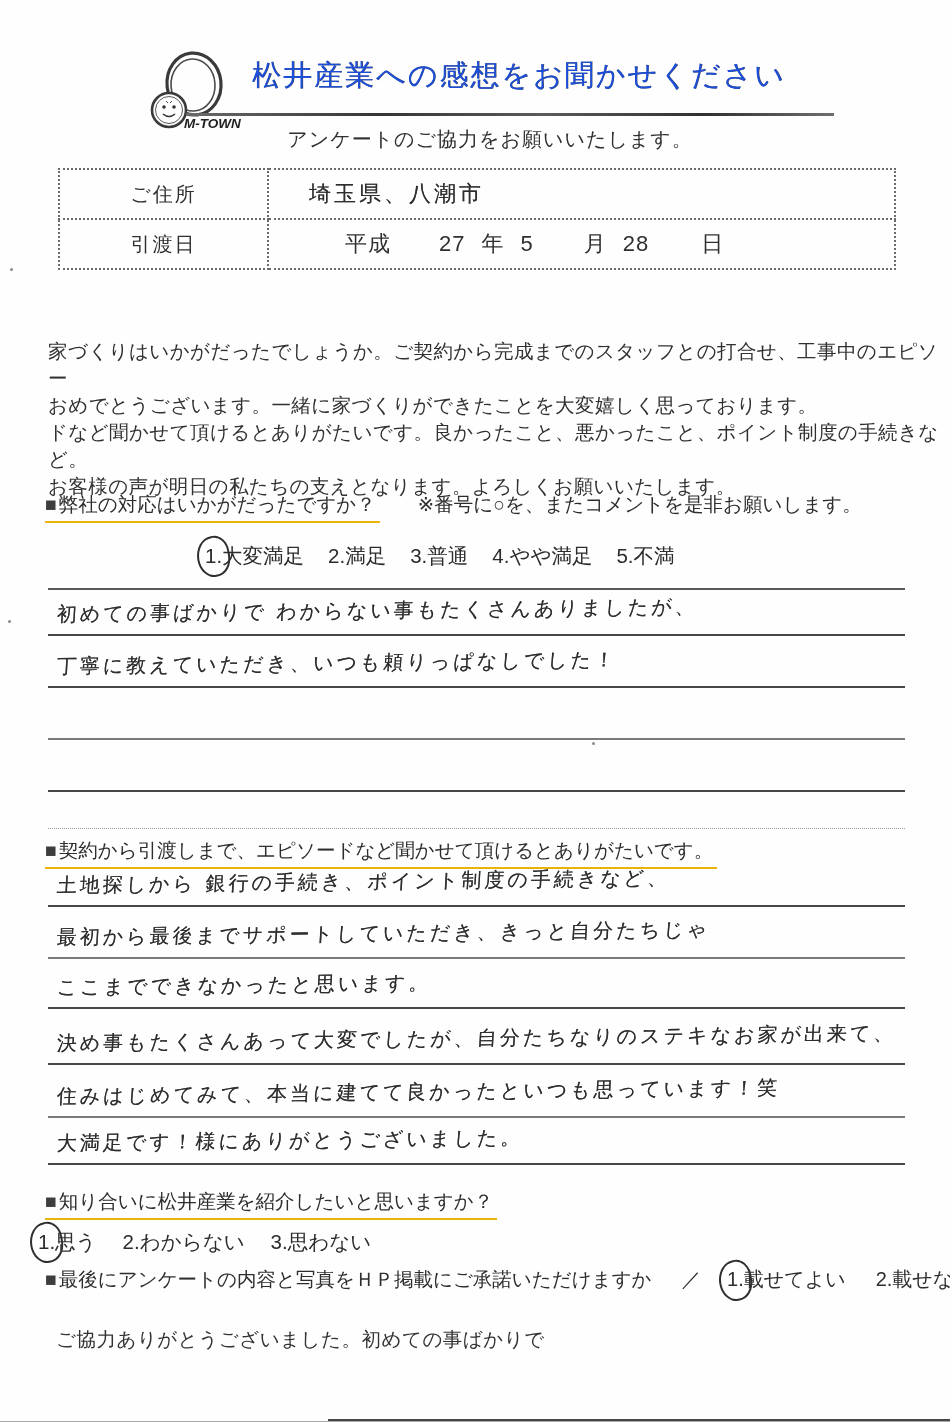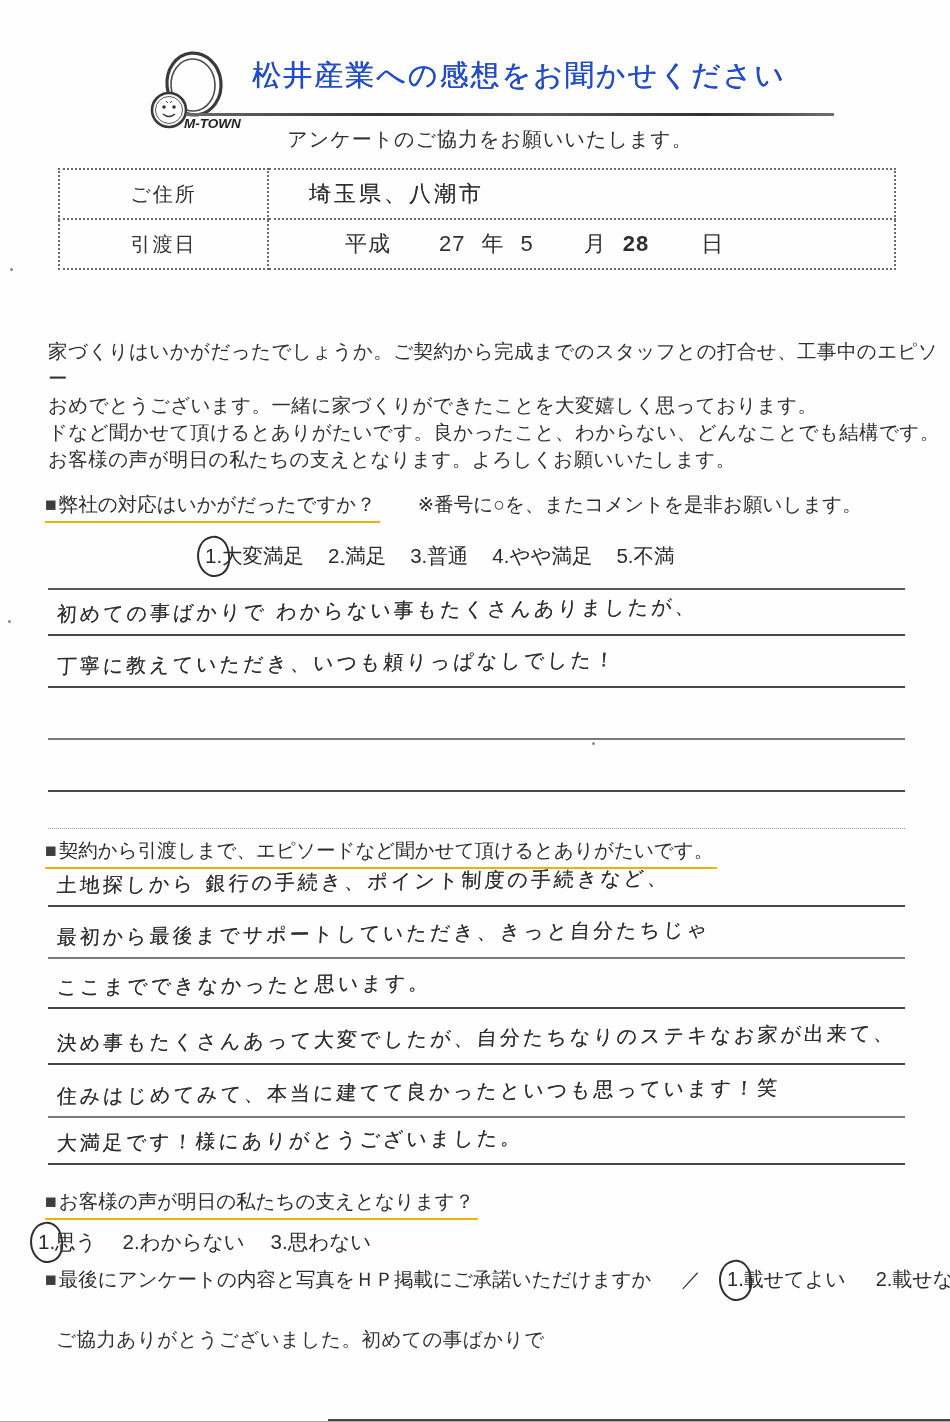--- a/index.html
+++ b/index.html
@@ -23,21 +23,21 @@
   .info-table{position:absolute;left:58px;top:168px;width:838px;border-collapse:collapse;}
   .info-table td{border:2px dotted #6b6b6b;height:46px;font-size:20px;color:#2f2f2f;}
   .info-table td.lbl{width:205px;text-align:center;letter-spacing:2px;}
   .info-table td.val{padding-left:40px;}
   .date-row{display:flex;align-items:center;justify-content:flex-start;padding-left:75px;font-size:22px;letter-spacing:1px;}
   .date-row .era{margin-right:48px;}
   .date-row .yr{margin-right:16px;}
   .date-row .yu{margin-right:16px;}
   .date-row .mo{margin-right:50px;}
   .date-row .mu{margin-right:16px;}
-  .date-row .dy{margin-right:52px;font-weight:bold;}
+  .date-row .dy{margin-right:52px;}
   
   .hw{
     font-family:"DejaVu Sans",sans-serif;color:#2e2e2e;letter-spacing:3px;
     transform:rotate(-0.7deg) skewX(-4deg);transform-origin:left bottom;
     text-shadow:0 0 0.4px #666;white-space:nowrap;
   }
   
   .intro{position:absolute;left:48px;top:338px;font-size:19.5px;line-height:27px;letter-spacing:0.4px;color:#303030;}
   
   .q-head{position:absolute;font-size:19.5px;color:#2d2d2d;white-space:nowrap;display:flex;align-items:baseline;}
@@ -113,21 +113,21 @@
           <span>日</span>
         </div>
       </td>
     </tr>
   </tbody>
     </table>
 
   <div class="intro">
     <div>家づくりはいかがだったでしょうか。ご契約から完成までのスタッフとの打合せ、工事中のエピソー</div>
     <div>おめでとうございます。一緒に家づくりができたことを大変嬉しく思っております。</div>
-    <div>ドなど聞かせて頂けるとありがたいです。良かったこと、わからない、どんなことでも結構です。</div>
+    <div>ドなど聞かせて頂けるとありがたいです。良かったこと、悪かったこと、ポイント制度の手続きなど。</div>
     <div>お客様の声が明日の私たちの支えとなります。よろしくお願いいたします。</div>
   </div>
 
   <div class="q-head" style="left:45px;top:491px;">
     <span class="underlined">
       <span class="bullet">■</span><span>弊社の対応はいかがだったですか？</span>
     </span>
     <span class="q-note">※番号に○を、またコメントを是非お願いします。</span>
   </div>
 
@@ -188,21 +188,21 @@
     <div class="c-line lighter" style="height:51px;">
       <span class="hw">住みはじめてみて、本当に建てて良かったといつも思っています！笑</span>
     </div>
     <div class="c-line" style="height:45px;">
       <span class="hw">大満足です！様にありがとうございました。</span>
     </div>
   </div>
 
   <div class="q-head" style="left:45px;top:1188px;">
     <span class="underlined">
-      <span class="bullet">■</span><span>お客様の声が明日の私たちの支えとなります？</span>
+      <span class="bullet">■</span><span>知り合いに松井産業を紹介したいと思いますか？</span>
     </span>
   </div>
 
   <div class="opts" style="left:38px;top:1228px;gap:26px;">
     <span class="opt">
       <span class="num circled">1.</span>
         <span>思う</span>
     </span>
     <span class="opt">
       <span class="num">2.</span>

